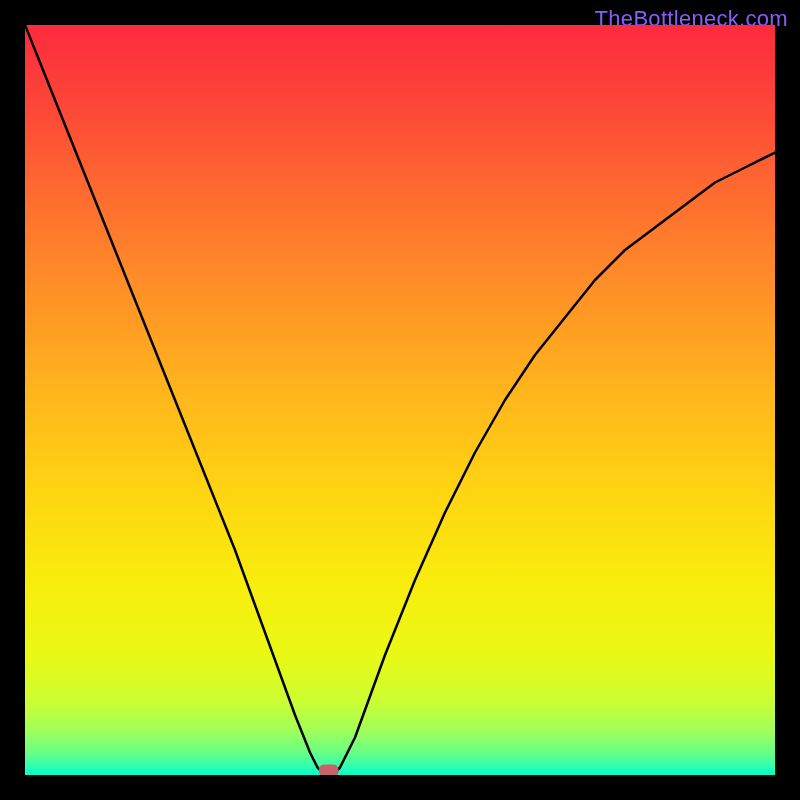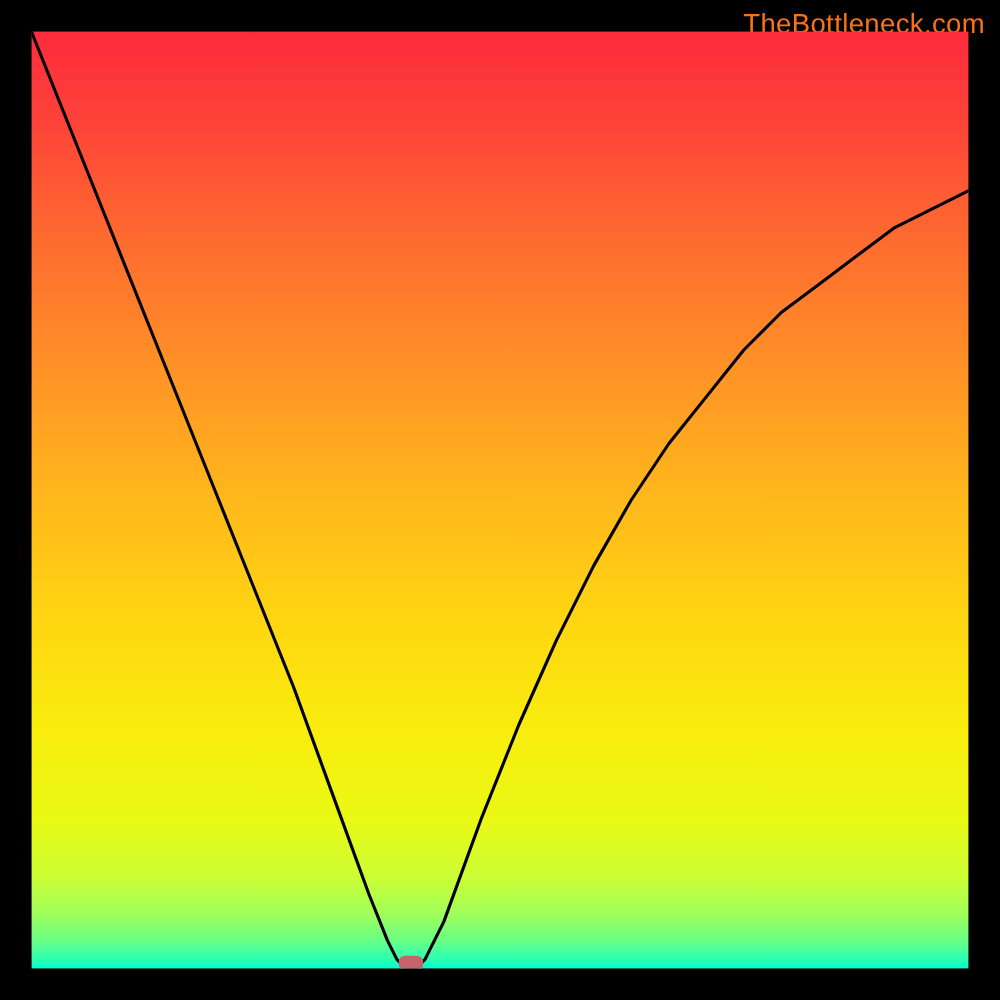--- a/index.html
+++ b/index.html
@@ -22,21 +22,21 @@
     left: 25px;
     top: 25px;
     width: 750px;
     height: 750px;
     overflow: hidden;
   }
   .watermark {
     position: absolute;
     top: 6px;
     right: 12px;
-    color: #f97316;
+    color: #8b5cf6;
     font-size: 22px;
     font-weight: 500;
     letter-spacing: 0.3px;
     font-family: Arial, sans-serif;
   }
   svg { display: block; }
 </style>
 </head>
 <body>
 <div class="frame">

